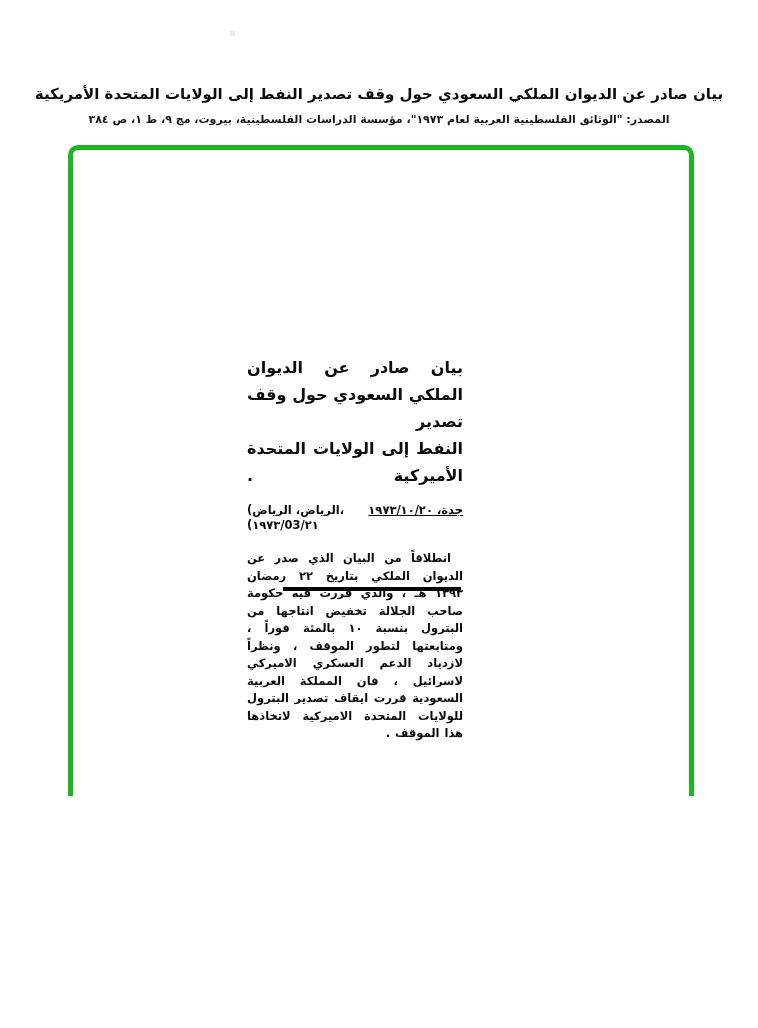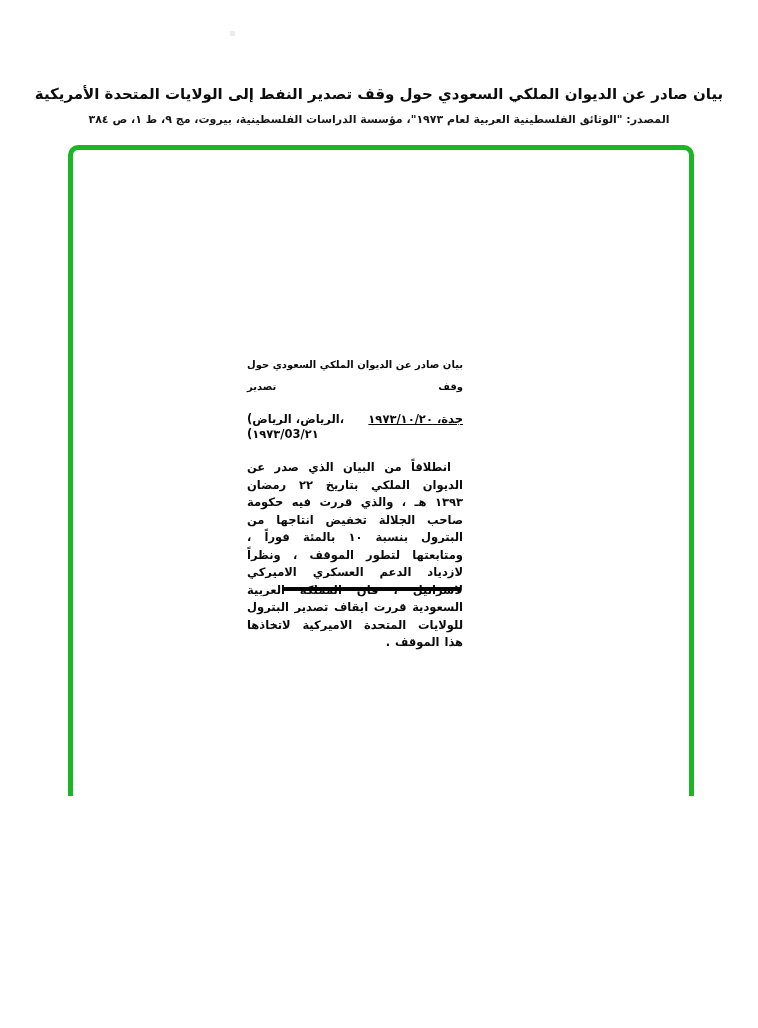--- a/index.html
+++ b/index.html
@@ -29,21 +29,21 @@
     border:5px solid #1cb524; border-radius:10px;
     box-sizing:border-box; background:#ffffff;
   }
   
   .doc-col {
     position:absolute; left:247px; top:354px; width:216px;
     direction:rtl;
   }
   .doc-title {
     direction:rtl; text-align:justify; text-align-last:justify;
-    font-size:10px; line-height:22px; font-weight:bold;
+    font-size:16px; line-height:27px; font-weight:bold;
     color:#0a0a0a;
   }
   .date-row {
     margin-top:14px;
     display:flex; flex-direction:row; justify-content:space-between;
     direction:ltr; 
     font-size:11.5px; font-weight:bold; line-height:15px;
     color:#0a0a0a;
   }
   .date-left { direction:ltr; text-align:left; unicode-bidi:bidi-override0; }
@@ -83,20 +83,21 @@
   <div class="hdr-title">بيان صادر عن الديوان الملكي السعودي حول وقف تصدير النفط إلى الولايات المتحدة الأمريكية</div>
 
   <div class="hdr-source">المصدر: "الوثائق الفلسطينية العربية لعام ١٩٧٣"، مؤسسة الدراسات الفلسطينية، بيروت، مج ٩، ط ١، ص ٣٨٤</div>
 
   <div class="frame"></div>
 
   <div class="doc-col">
 
     <div class="doc-title">
       <div>بيان صادر عن الديوان الملكي السعودي حول وقف تصدير</div>
+      <div>النفط إلى الولايات المتحدة الأميركية .</div>
     </div>
 
     <div class="date-row">
       <div class="date-left">
         <div>(الرياض، الرياض،</div>
         <div>(١٩٧٣/03/٢١</div>
       </div>
       <div class="date-right">جدة، ١٩٧٣/١٠/٢٠</div>
     </div>
 

